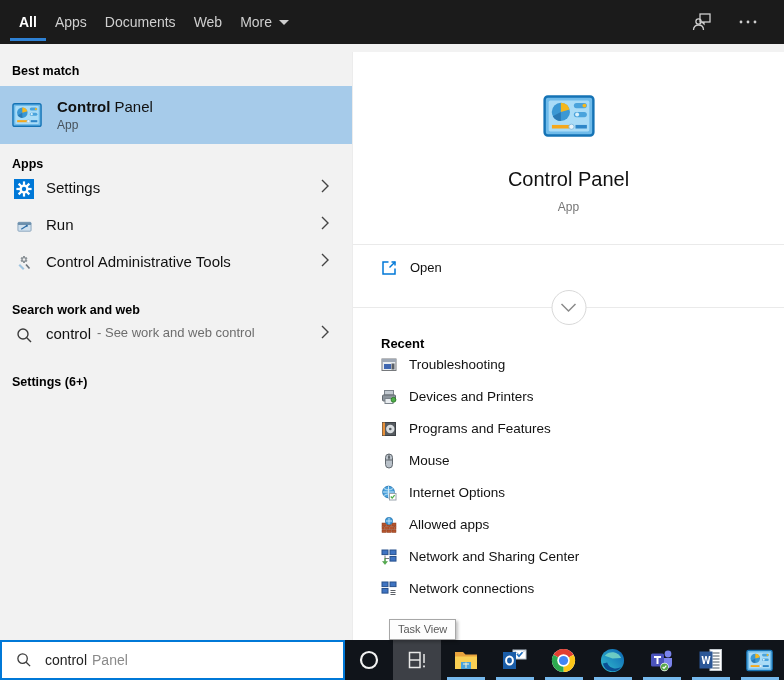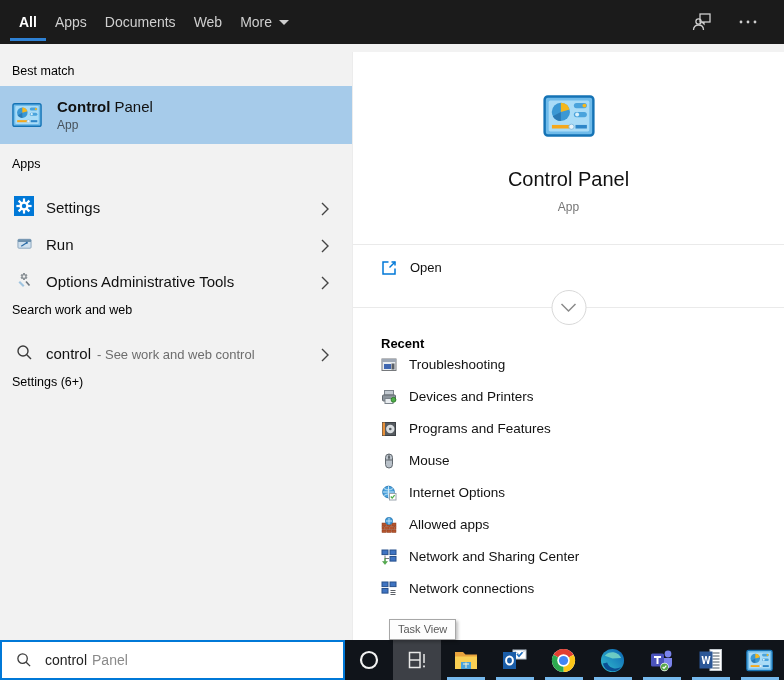--- a/index.html
+++ b/index.html
@@ -16,33 +16,33 @@
   .caret-down { width:0; height:0; border-left:5px solid transparent; border-right:5px solid transparent;
                 border-top:5px solid #cfcfcf; margin-left:7px; }
   .topbar-right { margin-left:auto; display:flex; align-items:center; gap:18px; padding-right:22px; }
   .topbar-btn { display:flex; align-items:center; justify-content:center; width:28px; height:28px; }
 
   
   .content { position:absolute; top:52px; left:0; width:784px; height:588px; display:flex; }
   .left-panel { width:352px; height:100%; background:#f2f2f2; }
   .right-panel { width:432px; height:100%; background:#ffffff; border-left:1px solid #ececec; position:relative; }
 
-  .section-header { font-size:12.5px; font-weight:normal; color:#000; padding:12px 0 8px 12px; }
+  .section-header { font-size:12.5px; font-weight:bold; color:#000; padding:12px 0 8px 12px; }
   .section-header.tight { padding-top:13px; }
 
   
   .best-row { height:58px; background:#a6cbea; display:flex; align-items:center; padding-left:12px; cursor:default; }
   .best-row .bm-icon { width:30px; height:30px; flex:0 0 30px; }
   .bm-text { margin-left:15px; }
   .bm-title { font-size:15px; color:#111; }
   .bm-title b { font-weight:bold; }
   .bm-sub { font-size:12px; color:#47525c; margin-top:3px; }
 
   
-  .l-row { height:37px; display:flex; align-items:flex-end; padding:0 10px 0 14px; cursor:default; }
+  .l-row { height:37px; display:flex; align-items:flex-start; padding:0 10px 0 14px; cursor:default; }
   .l-row .l-icon { width:20px; height:20px; flex:0 0 20px; display:flex; align-items:center; justify-content:center; }
   .l-row .l-label { margin-left:12px; font-size:15px; color:#111; white-space:nowrap; }
   .l-row .spacer { flex:1; }
   .l-row .chev { width:10px; height:14px; margin-right:12px; }
   .search-suffix { font-size:13px; color:#6d6d6d; margin-left:6px; white-space:nowrap; }
 
   
   .hero { text-align:center; }
   .hero .hero-icon { width:52px; height:52px; margin:38px auto 0; }
   .hero-title { font-size:20px; color:#111; margin-top:22px; }
@@ -199,21 +199,21 @@
               <rect x="7" y="1" width="2" height="7"></rect>
               <rect x="7" y="1" width="2" height="7" transform="rotate(60 8 4.5)"></rect>
               <rect x="7" y="1" width="2" height="7" transform="rotate(-60 8 4.5)"></rect>
               <circle cx="8" cy="4.5" r="2.6"></circle>
             </g>
             <circle cx="8" cy="4.5" r="1.2" fill="#f2f2f2"></circle>
             <path d="M4 9 L8.5 13.5 L7 15 L2.5 10.5 Z" fill="#9fc4e0"></path>
             <path d="M10 9.5 l3.5 4" stroke="#6d757d" stroke-width="1.6"></path>
           </svg>
         </span>
-        <span class="l-label">Options Administrative Tools</span>
+        <span class="l-label">Control Administrative Tools</span>
         <span class="spacer"></span>
         <svg class="chev" viewBox="0 0 8 14" fill="none" stroke="#444" stroke-width="1.4">
             <path d="M1 1 L7 7 L1 13"></path>
           </svg>
       </div>
 
       <div class="section-header tight">Search work and web</div>
 
       <div class="l-row">
         <span class="l-icon">

